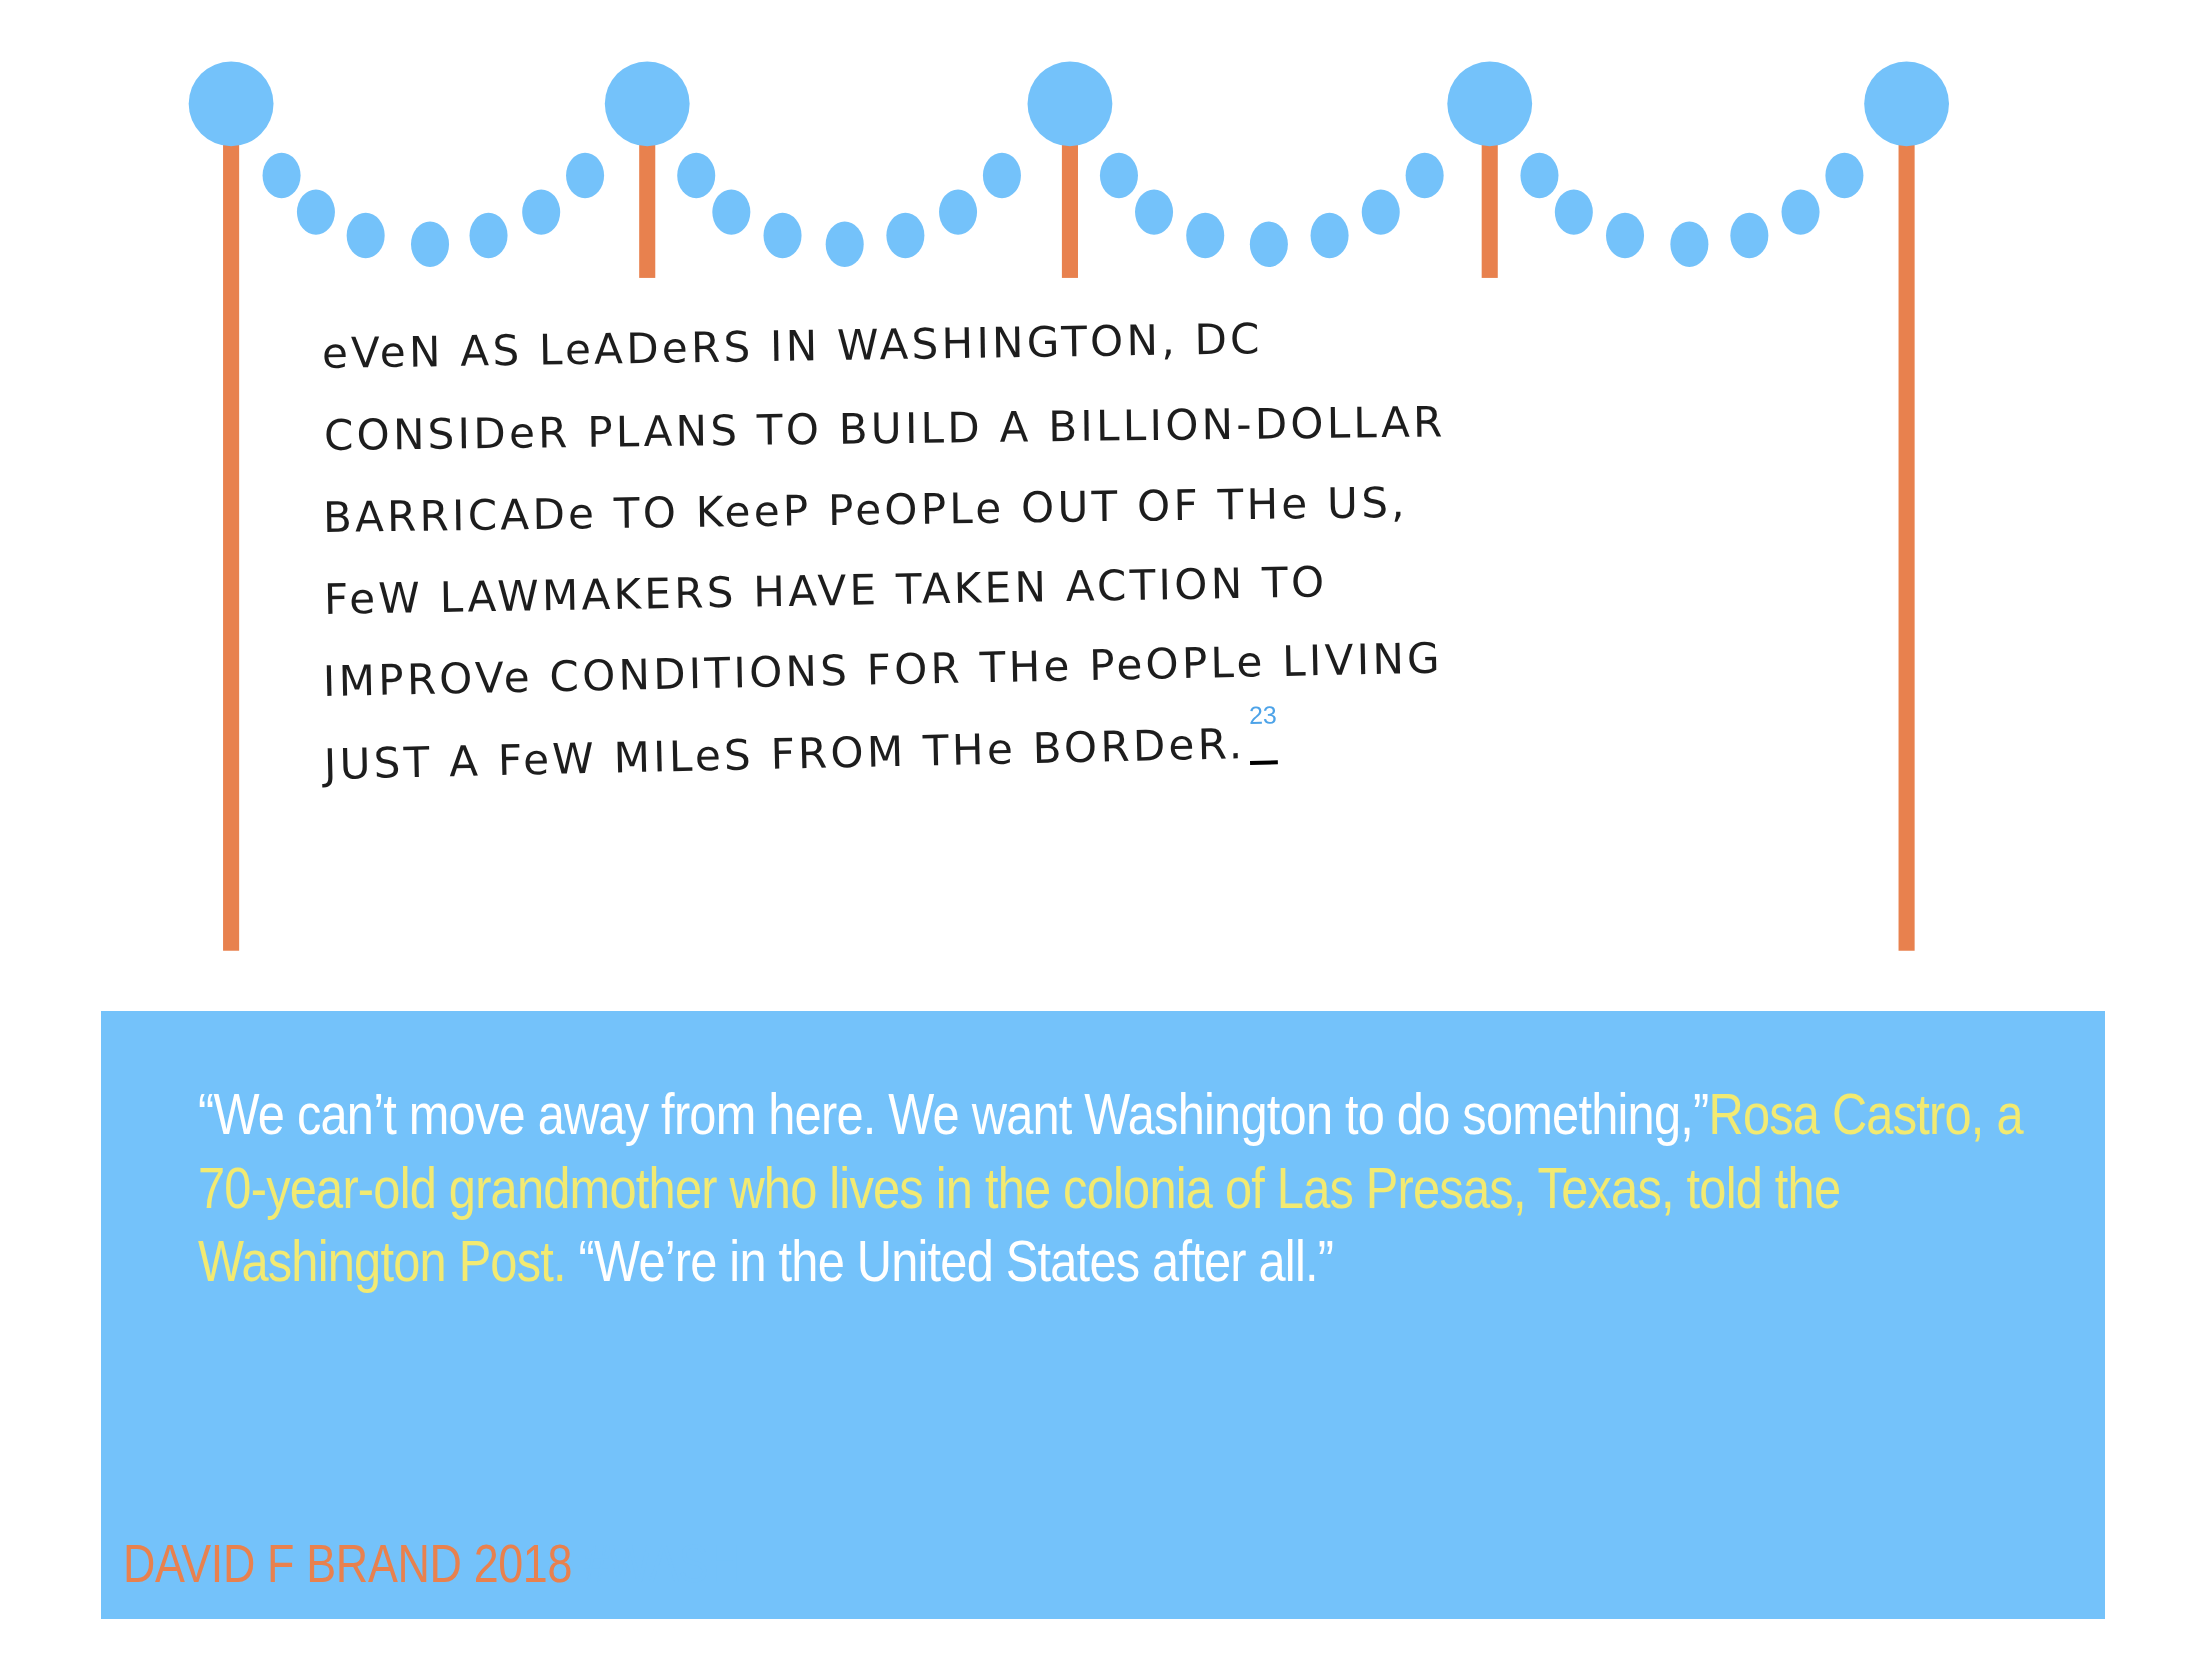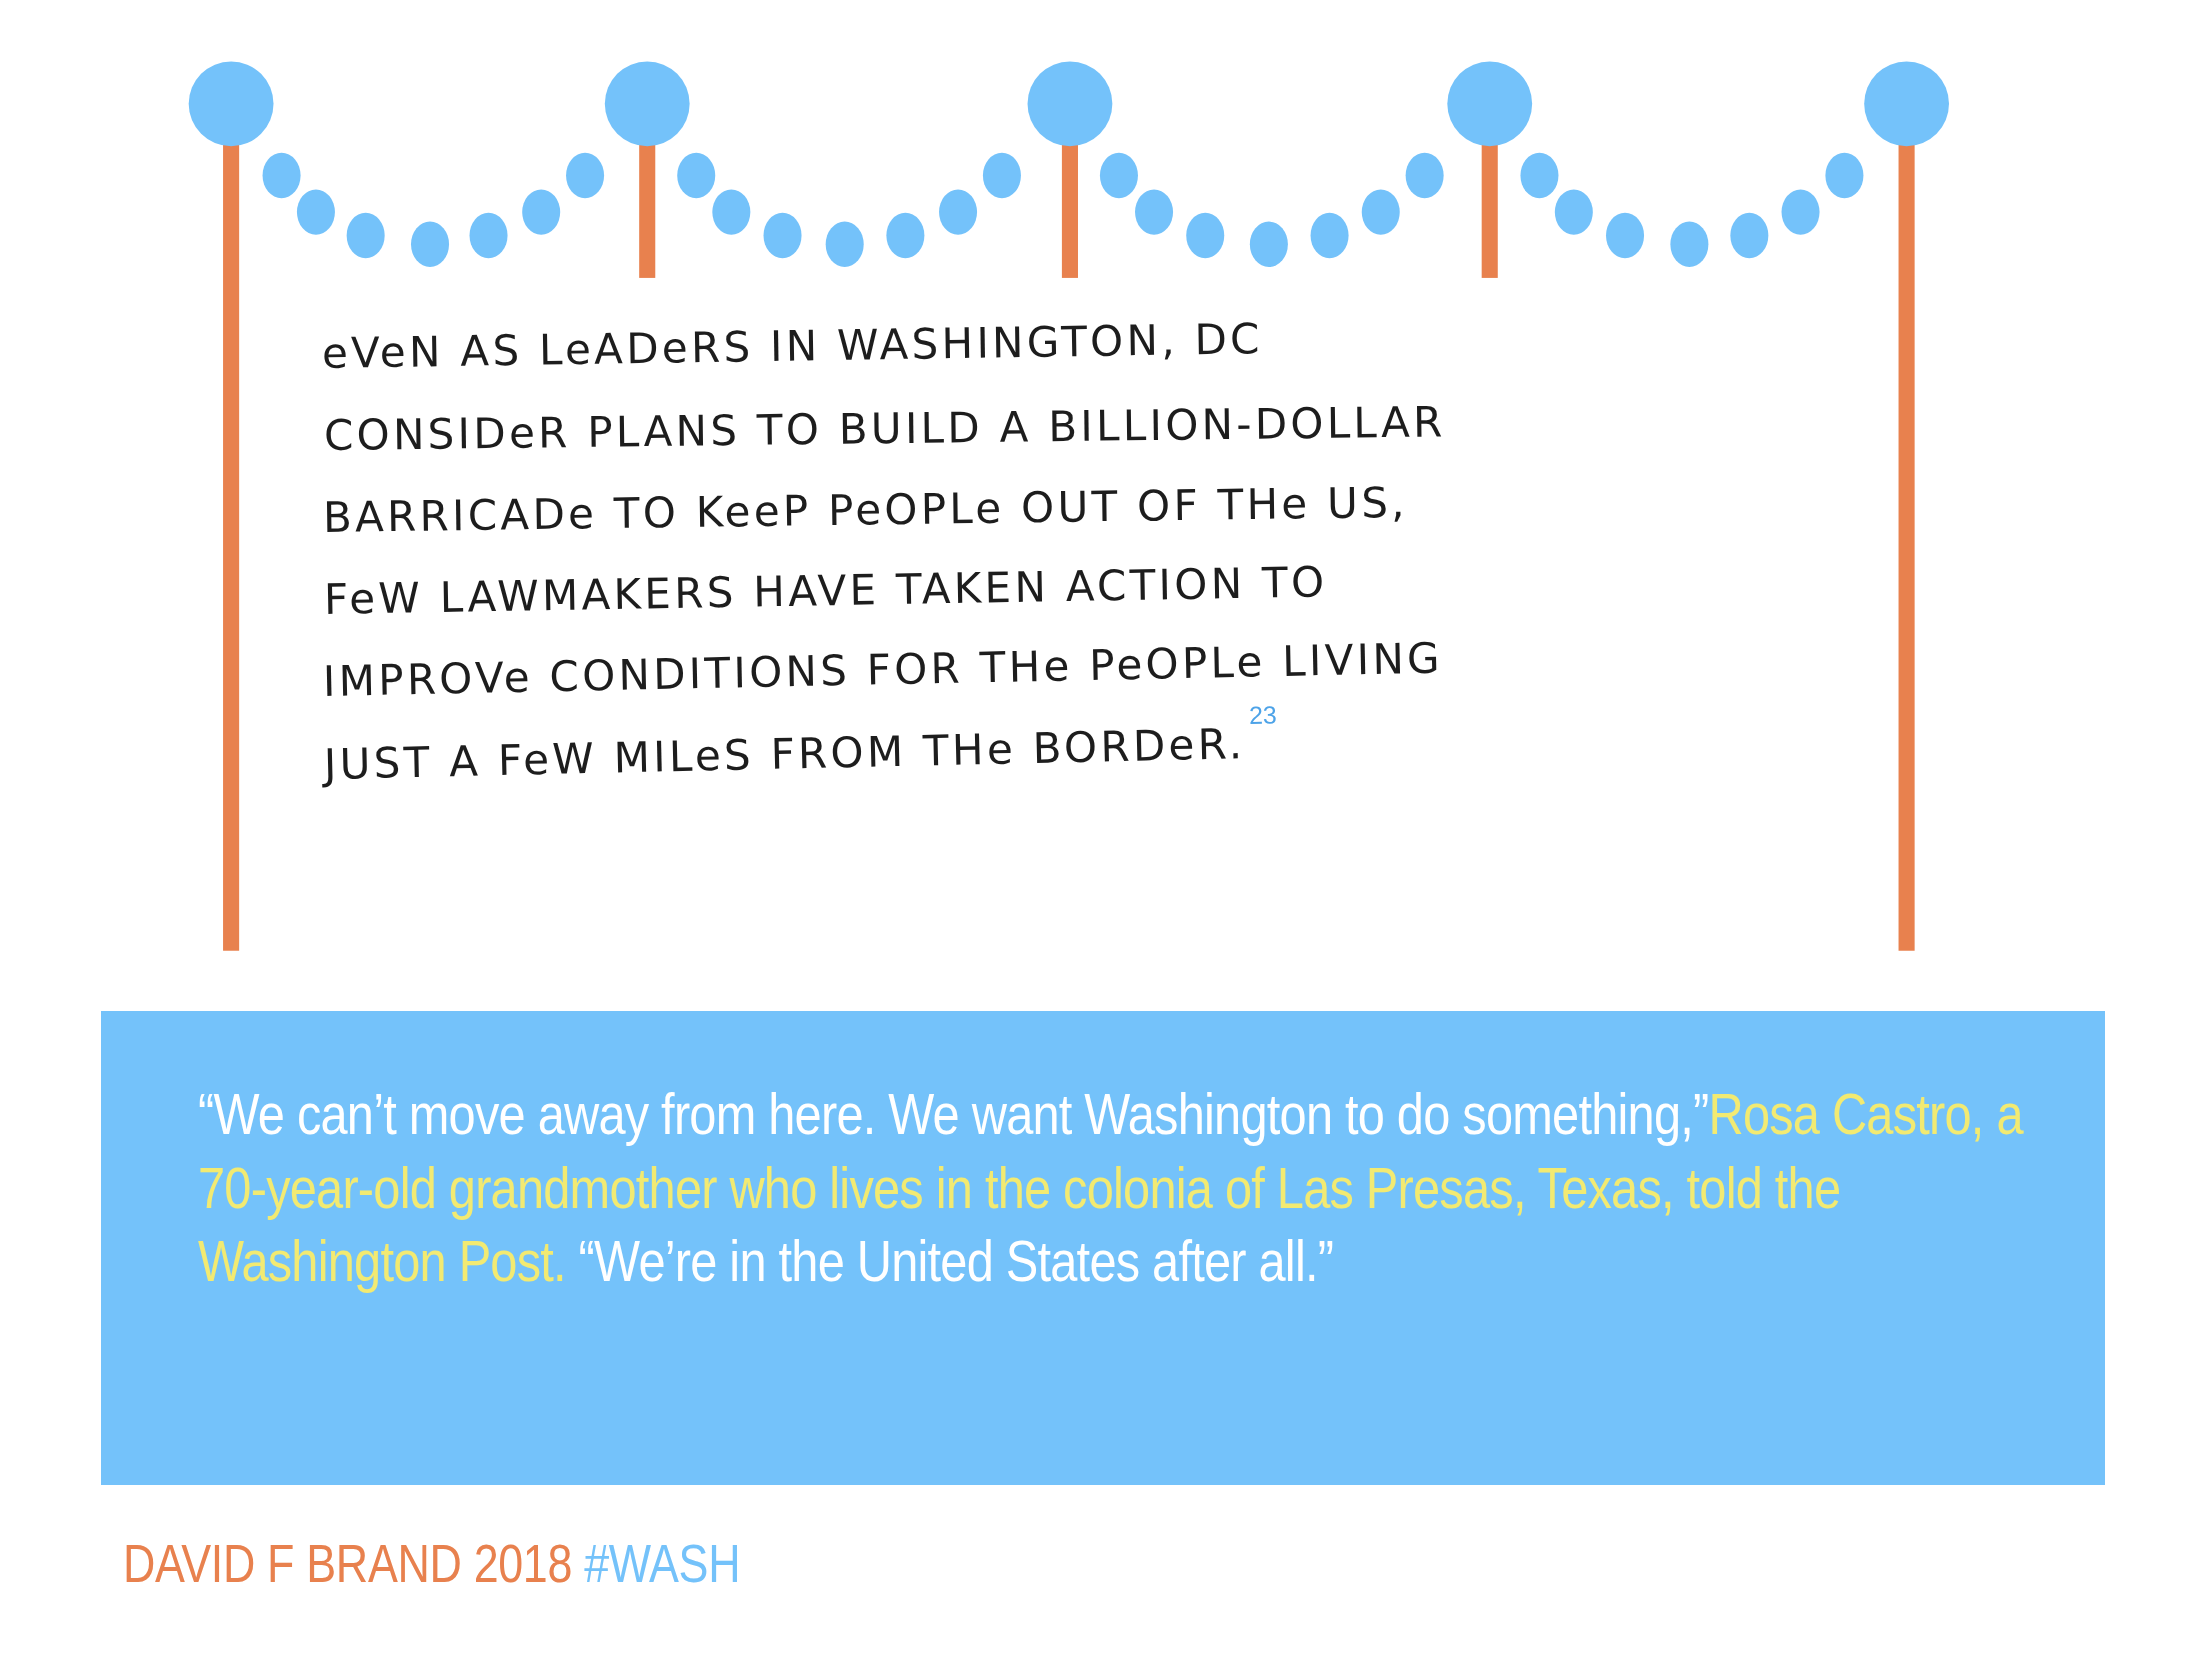--- a/index.html
+++ b/index.html
@@ -25,20 +25,21 @@
     height: 980px;
     pointer-events: none;
   }
 
   
   #handwritten-note {
     position: absolute;
     left: 322px;
     top: 333px;
     width: 1551px;
+    text-decoration: underline;
   }
   .hand-line {
     font-family: "DejaVu Sans", sans-serif;
     font-size: 42px;
     letter-spacing: 3.3px;
     color: #1d1d1d;
     line-height: 1;
     white-space: nowrap;
     margin-bottom: 40px;
     transform-origin: left center;
@@ -61,21 +62,21 @@
     top: -19px;
     left: 4.4px;
   }
 
   
   #quote-panel {
     position: absolute;
     left: 101px;
     top: 1011px;
     width: 2004px;
-    height: 474px;
+    height: 608px;
     background: #74c2fa;
     box-sizing: border-box;
   }
   #quote-text {
     position: absolute;
     left: 97px;
     top: 67px;
     width: 1872px;
     font-family: "Liberation Sans", sans-serif;
     font-weight: 400;

